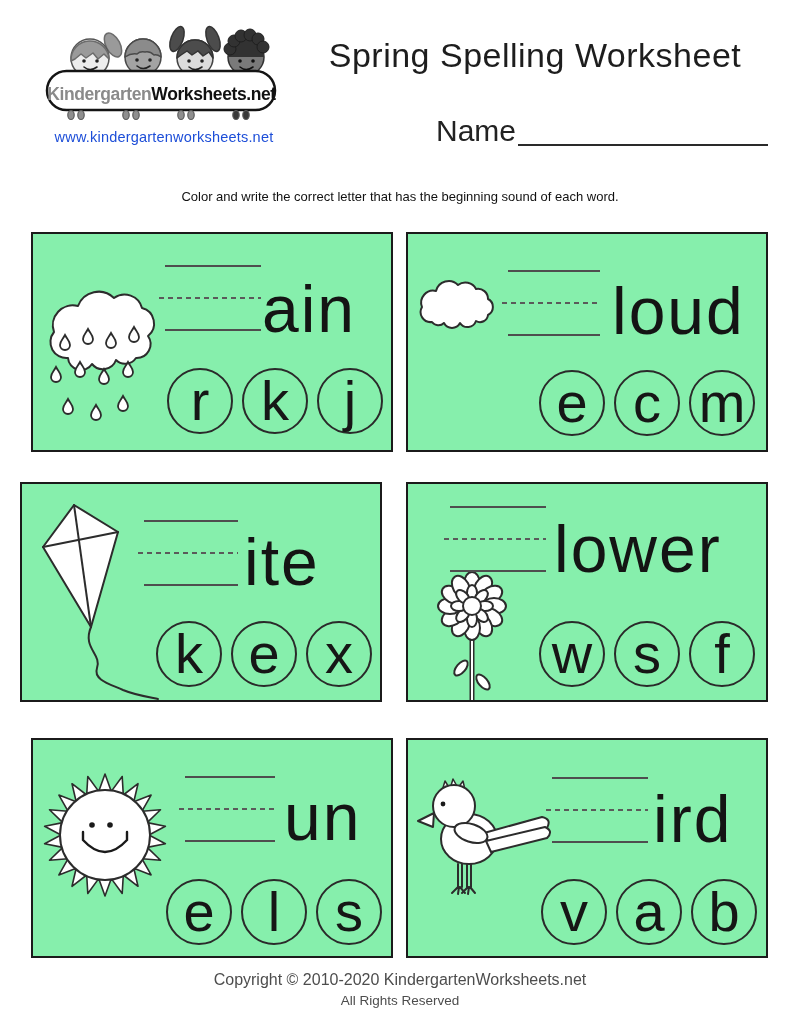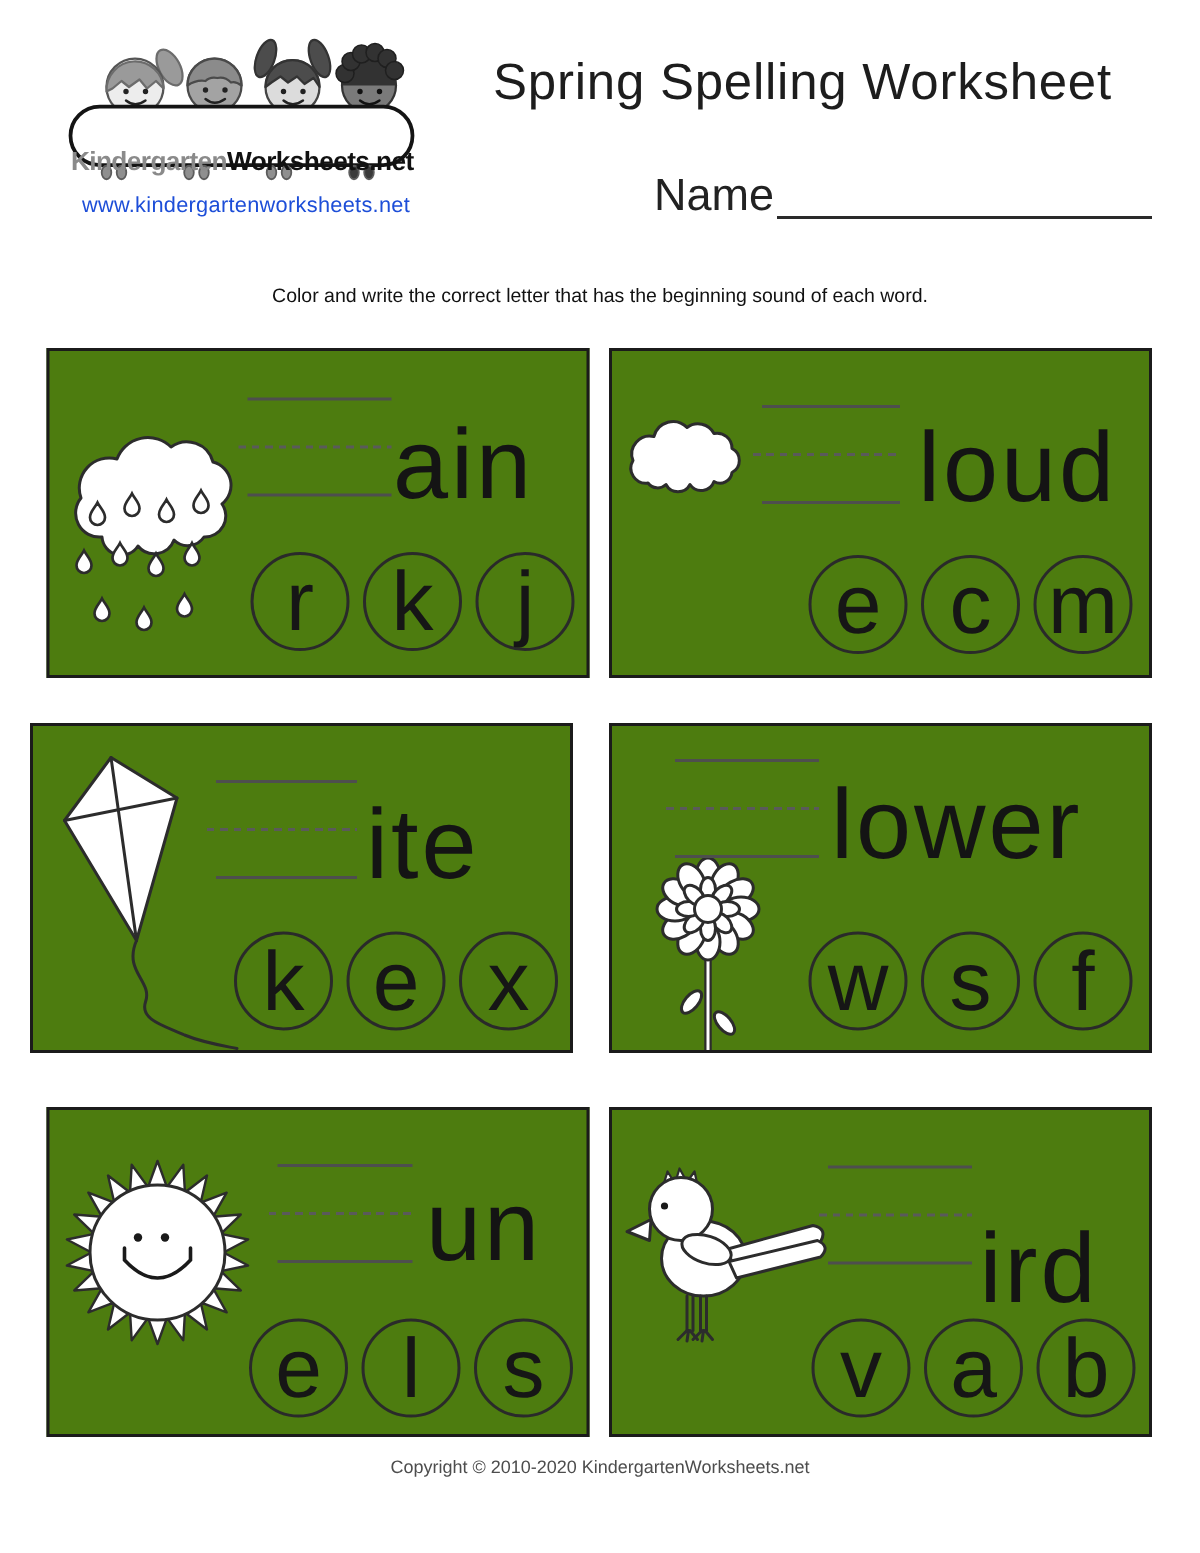--- a/index.html
+++ b/index.html
@@ -6,21 +6,21 @@
   body{
     width:800px;height:1035px;position:relative;background:#ffffff;
     font-family:"Liberation Sans", sans-serif;color:#1a1a1a;overflow:hidden;
   }
   
   .logo{position:absolute;left:40px;top:12px;width:248px;height:150px;}
   .logo svg{position:absolute;left:0;top:0;}
   .logo-text{
     position:absolute;left:8px;top:67px;width:227px;height:30px;
     display:flex;align-items:center;justify-content:center;
-    font-weight:bold;font-size:17.5px;letter-spacing:-0.4px;white-space:nowrap;margin-top:13px;
+    font-weight:bold;font-size:17.5px;letter-spacing:-0.4px;white-space:nowrap;
   }
   .logo-text .gray{color:#8a8a8a;}
   .logo-text .black{color:#111;}
   .logo-url{
     position:absolute;left:0;top:117px;width:248px;text-align:center;
     font-size:14.5px;color:#1d4ed8;letter-spacing:0.2px;
   }
   
   .title{
     position:absolute;left:300px;top:36px;width:470px;text-align:center;
@@ -29,21 +29,21 @@
   .name-row{
     position:absolute;left:436px;top:114px;width:332px;
     display:flex;align-items:flex-start;font-size:30px;color:#222;
   }
   .name-line{flex:1 1 auto;border-bottom:2px solid #2a2a2a;margin:0 0 5px 2px;height:30px;}
   .instruction{
     position:absolute;left:0;top:189px;width:800px;text-align:center;
     font-size:13px;color:#111;
   }
   
-  .box{position:absolute;width:358px;height:216px;border:2px solid #1b1b1b;background:#4d7c0f;}
+  .box{position:absolute;width:358px;height:216px;border:2px solid #1b1b1b;background:#86efac;}
   .b1{left:31px;top:232px;}
   .b2{left:406px;top:232px;}
   .b3{left:20px;top:482px;}
   .b4{left:406px;top:482px;}
   .b5{left:31px;top:738px;}
   .b6{left:406px;top:738px;}
   .box svg{position:absolute;}
   .wl{position:absolute;}
   .wl .l1,.wl .l3{position:absolute;left:0;width:100%;height:0;border-top:2px solid #4e4e4e;}
   .wl .l2{position:absolute;left:-6px;width:106%;height:2px;
@@ -69,25 +69,25 @@
   .b3 .wl{left:122px;top:36px;width:94px;}
   .b3 .word{left:222px;top:45px;}
   .b3 .choices{left:134px;top:137px;}
   .b4 .wl{left:42px;top:22px;width:96px;}
   .b4 .word{left:146px;top:32px;}
   .b4 .choices{left:131px;top:137px;}
   .b5 .wl{left:152px;top:36px;width:90px;}
   .b5 .word{left:251px;top:44px;}
   .b5 .choices{left:133px;top:139px;}
   .b6 .wl{left:144px;top:37px;width:96px;}
-  .b6 .word{left:245px;top:46px;margin-top:26px;}
+  .b6 .word{left:245px;top:46px;}
   .b6 .choices{left:133px;top:139px;}
   
   .footer{position:absolute;left:0;top:971px;width:800px;text-align:center;color:#4d4d4d;}
-  .footer .f1{font-size:12px;}
+  .footer .f1{font-size:16px;}
   .footer .f2{font-size:13.5px;margin-top:4px;}
   svg .ln{fill:none;stroke:#2c2c2c;stroke-width:2;stroke-linecap:round;stroke-linejoin:round;}
   svg .fw{fill:#ffffff;stroke:#2c2c2c;stroke-width:2;stroke-linejoin:round;}
 </style>
 </head>
 <body>
 
 <div class="logo">
   <svg width="248" height="115" viewBox="0 0 248 115">
 
@@ -324,13 +324,14 @@
   <div class="word">ird</div>
   <div class="choices">
     <div class="choice">v</div>
     <div class="choice">a</div>
     <div class="choice">b</div>
   </div>
 </div>
 
 <div class="footer">
   <div class="f1">Copyright © 2010-2020 KindergartenWorksheets.net</div>
+  <div class="f2">All Rights Reserved</div>
 </div>
 
 </body></html>

